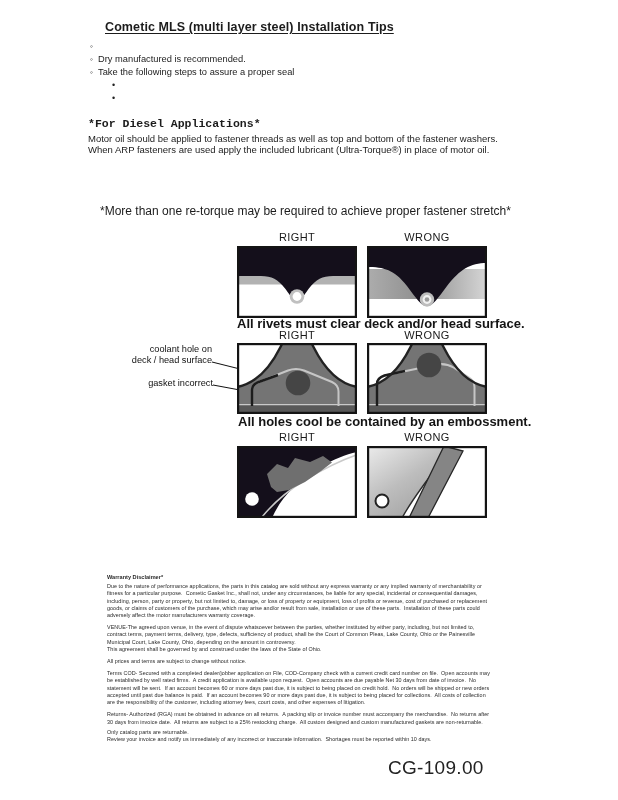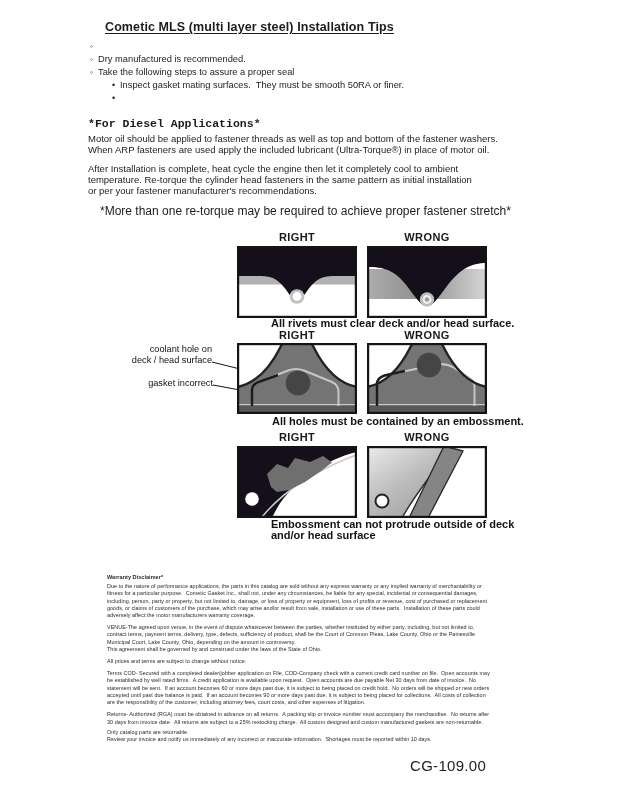--- a/index.html
+++ b/index.html
@@ -21,32 +21,32 @@
   .bullet-row.sub { padding-left:22px; }
   .marker { width:8px; font-size:8.5px; color:#222; }
   .marker.dot { font-size:9px; }
 
   .diesel-heading { left:88px; top:117px; font-size:11.5px; font-weight:bold; white-space:pre;font-family:Liberation Mono, monospace; }
   .para { font-size:9.5px; line-height:10.8px; white-space:pre; }
   .p1 { left:88px; top:134px; }
   .p2 { left:88px; top:164px; }
   .note { left:100px; top:204px; font-size:12px; white-space:pre; }
 
-  .fig-label { width:120px; text-align:center; font-size:11px; letter-spacing:0.4px; color:#191919; white-space:pre;font-weight:bold; }
-  .caption { font-weight:bold; font-size:11px; line-height:11px; white-space:pre; color:#141414;margin-left:34px; }
+  .fig-label { width:120px; text-align:center; font-size:11px; letter-spacing:0.4px; color:#191919; white-space:pre; }
+  .caption { font-weight:bold; font-size:13px; line-height:11px; white-space:pre; color:#141414; }
 
   .diagram { display:block; }
 
   .ann { font-size:9.2px; line-height:10.5px; text-align:right; color:#111; white-space:pre; }
 
   .warranty { left:107px; top:574px; width:420px; color:#2a2a2a; }
   .w-head { font-size:5.6px; font-weight:bold; margin:0 0 3px 0; white-space:pre; }
   .w-para { font-size:5.4px; line-height:7.3px; letter-spacing:0.05px; margin:0 0 4.5px 0; white-space:pre; }
 
-  .doc-number { left:410px; top:757px; font-size:15px; color:#222; letter-spacing:0.3px; white-space:pre; }
+  .doc-number { left:388px; top:757px; font-size:19px; color:#222; letter-spacing:0.3px; white-space:pre; }
 </style>
 </head>
 <body>
 
 <div class="page">
 
   <div class="abs title">Cometic MLS (multi layer steel) Installation Tips</div>
 
   <div class="abs bullets">
     <div class="bullet-row">
@@ -55,33 +55,29 @@
     <div class="bullet-row">
       <span class="marker">◦</span>
       <span>Dry manufactured is recommended.</span>
     </div>
     <div class="bullet-row">
       <span class="marker">◦</span>
       <span>Take the following steps to assure a proper seal</span>
     </div>
     <div class="bullet-row sub">
       <span class="marker dot">•</span>
-      <span>Inspect gasket mating surfaces.  They must be smooth 50RA or finer.</span>
     </div>
     <div class="bullet-row sub">
       <span class="marker dot">•</span>
     </div>
   </div>
 
   <div class="abs diesel-heading">*For Diesel Applications*</div>
   <div class="abs para p1">Motor oil should be applied to fastener threads as well as top and bottom of the fastener washers.
 When ARP fasteners are used apply the included lubricant (Ultra-Torque®) in place of motor oil.</div>
-  <div class="abs para p2">After Installation is complete, heat cycle the engine then let it completely cool to ambient
-temperature. Re-torque the cylinder head fasteners in the same pattern as initial installation
-or per your fastener manufacturer's recommendations.</div>
   <div class="abs note">*More than one re-torque may be required to achieve proper fastener stretch*</div>
 
   <div class="abs fig-label" style="left:237px; top:231px;">RIGHT</div>
   <div class="abs fig-label" style="left:367px; top:231px;">WRONG</div>
 
   <svg class="abs diagram" style="left:237px; top:246px;" width="120" height="72" viewBox="0 0 120 72">
     <rect width="120" height="72" fill="#ffffff"></rect>
     <rect y="30" width="120" height="8.5" fill="#b2b2b2"></rect>
     <path d="M0,0 H120 V30 H96 C85,30 79.5,33 71.5,43 C65.5,51 63,56.5 60,56.5 C57,56.5 54.5,51 48.5,43 C40.5,33 35,30 24,30 H0 Z" fill="#140f1b"></path>
     <circle cx="60" cy="50.5" r="7.3" fill="#c0c0c0"></circle>
@@ -139,21 +135,21 @@
     <rect y="62" width="120" height="9" fill="#585858"></rect>
     <line x1="0" y1="61.6" x2="120" y2="61.6" stroke="#c9c9c9" stroke-width="1.2"></line>
     <path d="M10,63 L10,41 Q10,35 17.5,32.5 L70,21.5 Q79,20 86.5,24.5 L102,34.5 Q107.5,38 107.5,44 L107.5,63" fill="none" stroke="#c6c6c6" stroke-width="2"></path>
     <path d="M10,63 L10,41 Q10,35 17.5,32.5 L38,28" fill="none" stroke="#1c1c1c" stroke-width="2.4"></path>
     <path d="M0,44 C19,40.5 33,25 43.5,4 L45.5,0" fill="none" stroke="#222222" stroke-width="2.4"></path>
     <path d="M120,44 C101,40.5 87,25 76.5,4 L74.5,0" fill="none" stroke="#222222" stroke-width="2.4"></path>
     <circle cx="62" cy="22" r="12.3" fill="#454545"></circle>
     <rect x="1.1" y="1.1" width="117.8" height="68.8" fill="none" stroke="#141414" stroke-width="2.2"></rect>
   </svg>
 
-  <div class="abs caption" style="left:238px; top:416px;">All holes must be contained by an embossment.</div>
+  <div class="abs caption" style="left:238px; top:416px;">All holes cool be contained by an embossment.</div>
 
   <div class="abs fig-label" style="left:237px; top:431px;">RIGHT</div>
   <div class="abs fig-label" style="left:367px; top:431px;">WRONG</div>
 
   <svg class="abs diagram" style="left:237px; top:446px;" width="120" height="72" viewBox="0 0 120 72">
     <rect width="120" height="72" fill="#ffffff"></rect>
     <path d="M0,0 H120 V6 C97,11 73,26 56,42 C46.5,51 40.5,60 35,72 H0 Z" fill="#140f1b"></path>
     <path d="M25,71 C38,55 52,44 68,34 C84,24.5 102,15 118,9.5" fill="none" stroke="#c9c9c9" stroke-width="1.5"></path>
     <path d="M34,41 L30,28 L40,18 L51,22 L58,12 L73,16 L86,10 L95,16.5 L84,25 L68,36 L52,44 L40,46 Z" fill="#6f6f6f"></path>
     <circle cx="15" cy="53" r="6.8" fill="#ffffff"></circle>
@@ -169,22 +165,20 @@
       </linearGradient>
     </defs>
     <rect width="120" height="72" fill="#ffffff"></rect>
     <path d="M0,0 H86 C68,24 48,48 35,72 H0 Z" fill="url(#gF)"></path>
     <path d="M86,0 C68,24 48,48 35,72" fill="none" stroke="#2c2c2c" stroke-width="1.4"></path>
     <path d="M77,0 L96,5 L61,72 L42,72 Z" fill="#858585" stroke="#262626" stroke-width="1.3"></path>
     <circle cx="15" cy="55" r="6.5" fill="#ffffff" stroke="#222222" stroke-width="2"></circle>
     <rect x="1.1" y="1.1" width="117.8" height="69.8" fill="none" stroke="#141414" stroke-width="2.2"></rect>
   </svg>
 
-  <div class="abs caption" style="left:237px; top:519px;">Embossment can not protrude outside of deck
-and/or head surface</div>
 
   <div class="abs warranty">
     <div class="w-head">Warranty Disclaimer*</div>
     <div class="w-para">Due to the nature of performance applications, the parts in this catalog are sold without any express warranty or any implied warranty of merchantability or
 fitness for a particular purpose.  Cometic Gasket Inc., shall not, under any circumstances, be liable for any special, incidental or consequential damages,
 including, person, party or property, but not limited to, damage, or loss of property or equipment, loss of profits or revenue, cost of purchased or replacement
 goods, or claims of customers of the purchase, which may arise and/or result from sale, installation or use of these parts.  Installation of these parts could
 adversely affect the motor manufacturers warranty coverage.</div>
     <div class="w-para">VENUE-The agreed upon venue, in the event of dispute whatsoever between the parties, whether instituted by either party, including, but not limited to,
 contract terms, payment terms, delivery, type, defects, sufficiency of product, shall be the Court of Common Pleas, Lake County, Ohio or the Painesville

